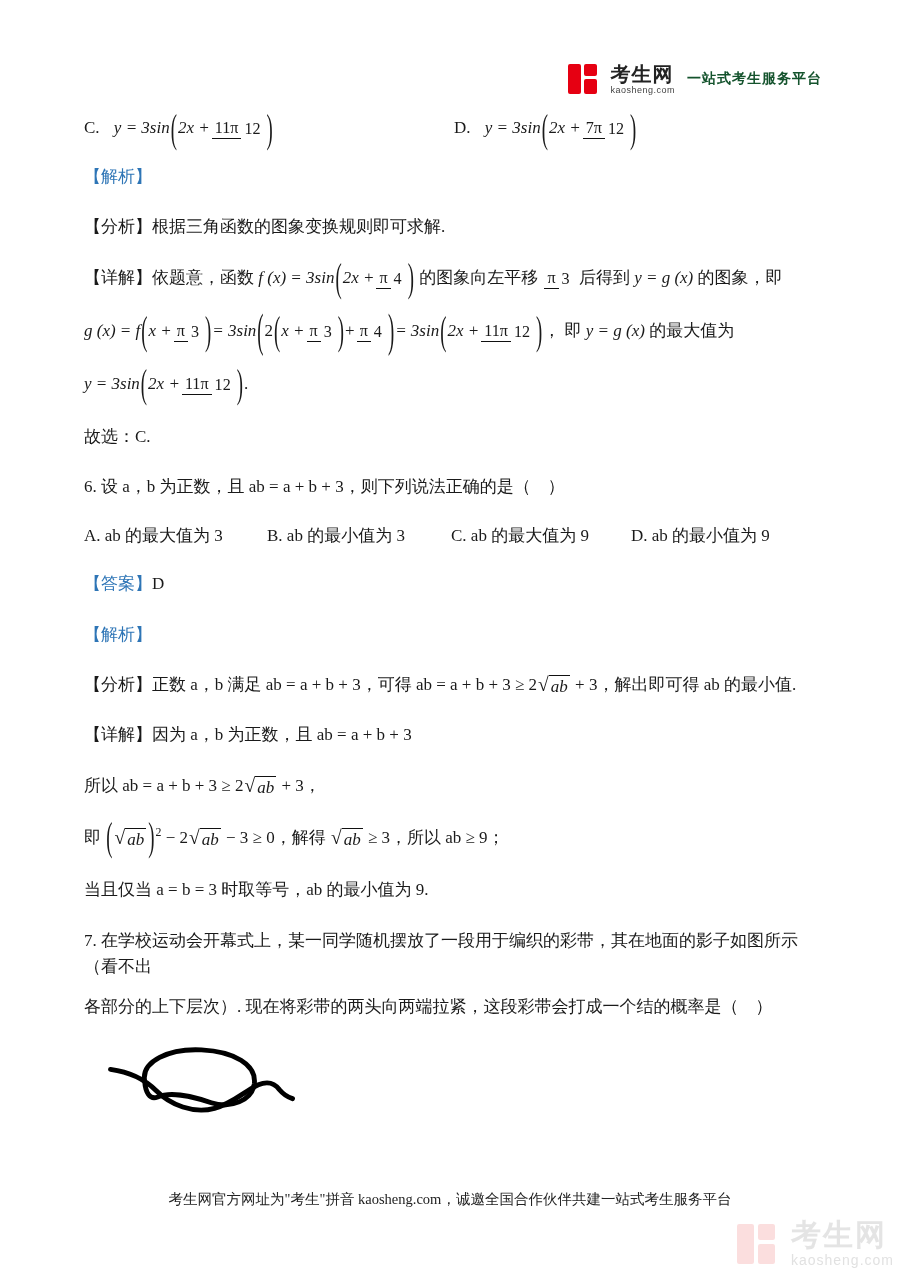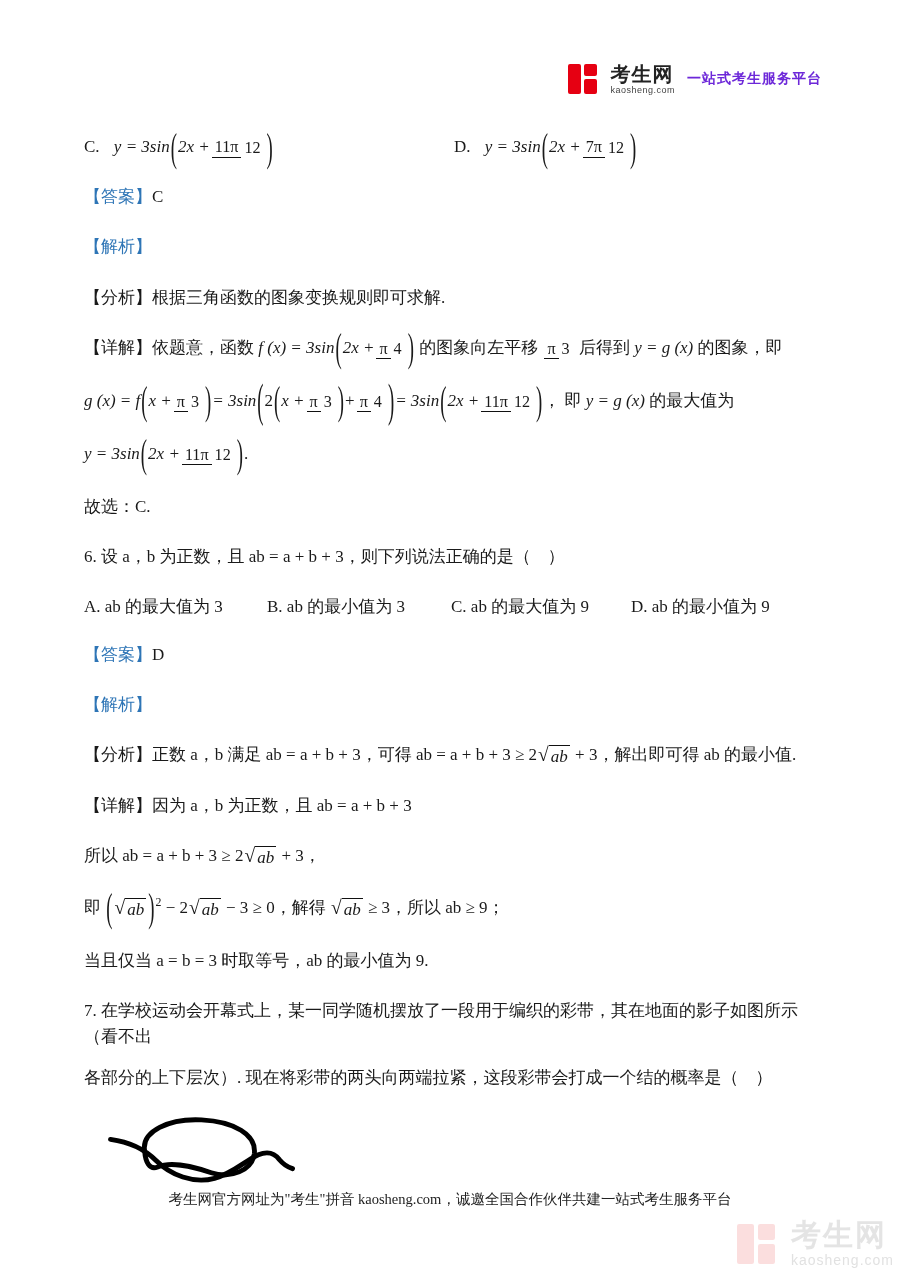--- a/index.html
+++ b/index.html
@@ -7,21 +7,21 @@
         font-family:"Liberation Serif","DejaVu Serif",serif;color:#1a1a1a;}
   
   .brand{position:absolute;top:62px;right:78px;display:flex;align-items:center;gap:8px;}
   .brand-icon{position:relative;width:34px;height:34px;flex:0 0 auto;}
   .brand-icon .b1{position:absolute;left:0;top:2px;width:13px;height:30px;background:#e60012;border-radius:2px;}
   .brand-icon .b2{position:absolute;left:16px;top:2px;width:13px;height:12px;background:#e60012;border-radius:2px;}
   .brand-icon .b3{position:absolute;left:16px;top:17px;width:13px;height:15px;background:#e60012;border-radius:2px;}
   .brand-text{display:flex;flex-direction:column;line-height:1;}
   .brand-name{font-family:"Liberation Sans",sans-serif;font-weight:bold;font-size:20px;color:#222;letter-spacing:1px;}
   .brand-domain{font-family:"Liberation Sans",sans-serif;font-size:9px;color:#444;margin-top:2px;letter-spacing:.5px;}
-  .brand-tagline{font-family:"Liberation Sans",sans-serif;font-size:14px;font-weight:bold;color:#6d28d9;margin-left:4px;letter-spacing:1px;}
+  .brand-tagline{font-family:"Liberation Sans",sans-serif;font-size:14px;font-weight:bold;color:#14532d;margin-left:4px;letter-spacing:1px;}
   
   .content{padding:112px 84px 0 84px;font-size:17px;}
   .para{margin:24px 0;line-height:1.55;}
   .blue{color:#2e75b6;}
   .m{font-family:"Liberation Serif",serif;font-style:italic;}
   .mu{font-family:"Liberation Serif",serif;font-style:normal;}
   
   .frac{display:inline-flex;flex-direction:row;align-items:center;vertical-align:middle;
         line-height:1.15;font-size:0.95em;margin:0 2px;}
   .frac .num{padding:0 3px;border-bottom:1.2px solid #111;}
@@ -30,21 +30,21 @@
   .bp{display:inline-block;transform:scaleY(2.1);font-size:1.1em;font-weight:300;
       vertical-align:middle;padding:0 1px;font-style:normal;}
   .bp2{display:inline-block;transform:scaleY(2.5);font-size:1.1em;font-weight:300;
       vertical-align:middle;padding:0 1px;font-style:normal;}
   
   .sqrt{display:inline-flex;align-items:flex-start;vertical-align:middle;margin:0 1px;}
   .sqrt .sign{font-style:normal;font-size:1.15em;line-height:1;}
   .sqrt .body{border-top:1.3px solid #111;padding:0 2px;font-style:italic;line-height:1.25;}
   sup{font-size:0.7em;}
   
-  .optrow{display:grid;grid-template-columns:370px 1fr;align-items:center;margin:25px 0;}
+  .optrow{display:grid;grid-template-columns:370px 1fr;align-items:center;margin:6px 0;}
   .optrow4{display:grid;grid-template-columns:183px 184px 180px 1fr;align-items:center;margin:22px 0;}
   .optlabel{margin-right:10px;}
   
   .knot{margin:14px 0 8px 0;}
   
   .footer{position:absolute;left:0;right:0;bottom:64px;text-align:center;font-size:14.5px;color:#222;}
   
   .watermark{position:absolute;right:6px;bottom:6px;display:flex;align-items:center;gap:8px;opacity:.95;}
   .wm-icon{position:relative;width:46px;height:46px;}
   .wm-icon .b1{position:absolute;left:0;top:3px;width:17px;height:40px;background:#fbdddd;border-radius:2px;}
@@ -84,23 +84,20 @@
       </span>
       <span>
         <span class="optlabel">D.</span>
         <span class="m">y = 3sin</span><span class="bp">(</span><span class="m">2x +</span><span class="frac">
             <span class="num mu">7π</span>
             <span class="den mu">12</span>
           </span><span class="bp">)</span>
       </span>
     </div>
 
-    <div class="para">
-      <span class="blue">【答案】</span><span>C</span>
-    </div>
 
     <div class="para blue">【解析】</div>
 
     <div class="para">【分析】根据三角函数的图象变换规则即可求解.</div>
 
     <div class="para">
       <span>【详解】依题意，函数 </span><span class="m">f (x) = 3sin</span><span class="bp">(</span><span class="m">2x +</span><span class="frac">
           <span class="num mu">π</span>
           <span class="den mu">4</span>
         </span><span class="bp">)</span><span> 的图象向左平移 </span><span class="frac">

